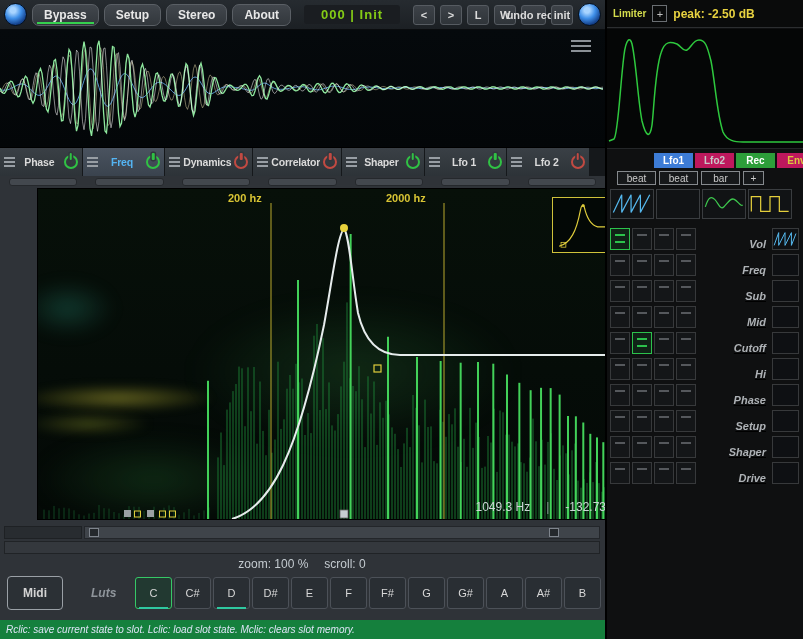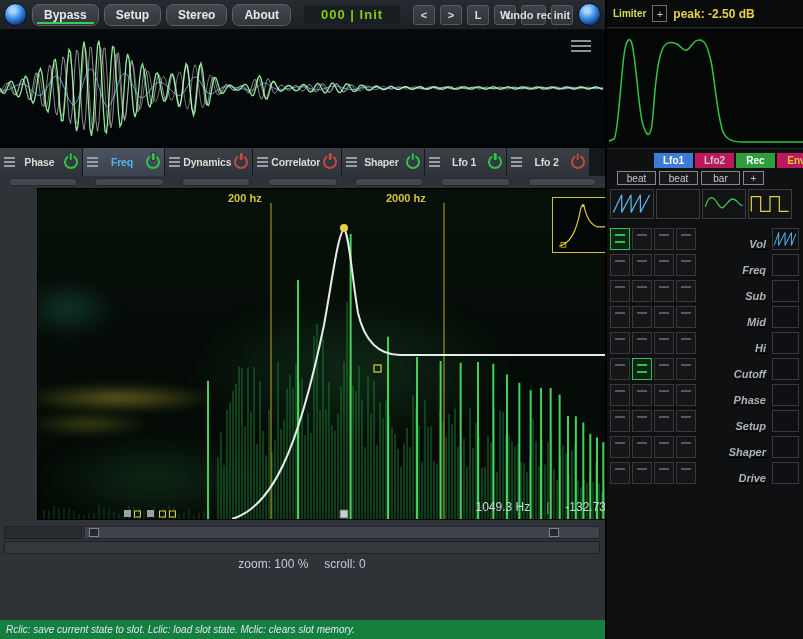--- a/index.html
+++ b/index.html
@@ -457,20 +457,38 @@
       <div class="h h-left"></div>
       <div class="h h-right"></div>
     </div>
     <div class="track2"></div>
     <div class="zoomtext">
       <span>zoom: 100 %</span>
       <span>scroll: 0</span>
     </div>
   </div>
 
+  <div class="kbrow">
+    <div class="midi-btn">Midi</div>
+    <div class="luts">Luts</div>
+    <div class="keys">
+      <div class="key sel">C</div>
+      <div class="key">C#</div>
+      <div class="key under">D</div>
+      <div class="key">D#</div>
+      <div class="key">E</div>
+      <div class="key">F</div>
+      <div class="key">F#</div>
+      <div class="key">G</div>
+      <div class="key">G#</div>
+      <div class="key">A</div>
+      <div class="key">A#</div>
+      <div class="key">B</div>
+    </div>
+  </div>
 
   <div class="statusbar">
     <span>Rclic: save current state to slot. Lclic: load slot state. Mclic: clears slot memory.</span>
   </div>
 
   <div class="rpanel">
     <div class="rheader">
       <span class="limiter-title">Limiter</span>
       <span class="plus-box">+</span>
       <span class="peak">peak: -2.50 dB</span>
@@ -540,36 +558,36 @@
         <div class="mm-row">
           <div class="mm-slot"></div>
           <div class="mm-slot"></div>
           <div class="mm-slot"></div>
           <div class="mm-slot"></div>
           <div class="mm-label">Mid</div>
           <div class="mm-thumb"></div>
         </div>
         <div class="mm-row">
           <div class="mm-slot"></div>
+          <div class="mm-slot active"></div>
+          <div class="mm-slot"></div>
+          <div class="mm-slot"></div>
+          <div class="mm-label">Cutoff</div>
+          <div class="mm-thumb"></div>
+        </div>
+        <div class="mm-row">
+          <div class="mm-slot"></div>
           <div class="mm-slot"></div>
           <div class="mm-slot"></div>
           <div class="mm-slot"></div>
           <div class="mm-label">Hi</div>
           <div class="mm-thumb"></div>
         </div>
         <div class="mm-row">
           <div class="mm-slot"></div>
-          <div class="mm-slot active"></div>
-          <div class="mm-slot"></div>
-          <div class="mm-slot"></div>
-          <div class="mm-label">Cutoff</div>
-          <div class="mm-thumb"></div>
-        </div>
-        <div class="mm-row">
-          <div class="mm-slot"></div>
           <div class="mm-slot"></div>
           <div class="mm-slot"></div>
           <div class="mm-slot"></div>
           <div class="mm-label">Phase</div>
           <div class="mm-thumb"></div>
         </div>
         <div class="mm-row">
           <div class="mm-slot"></div>
           <div class="mm-slot"></div>
           <div class="mm-slot"></div>

